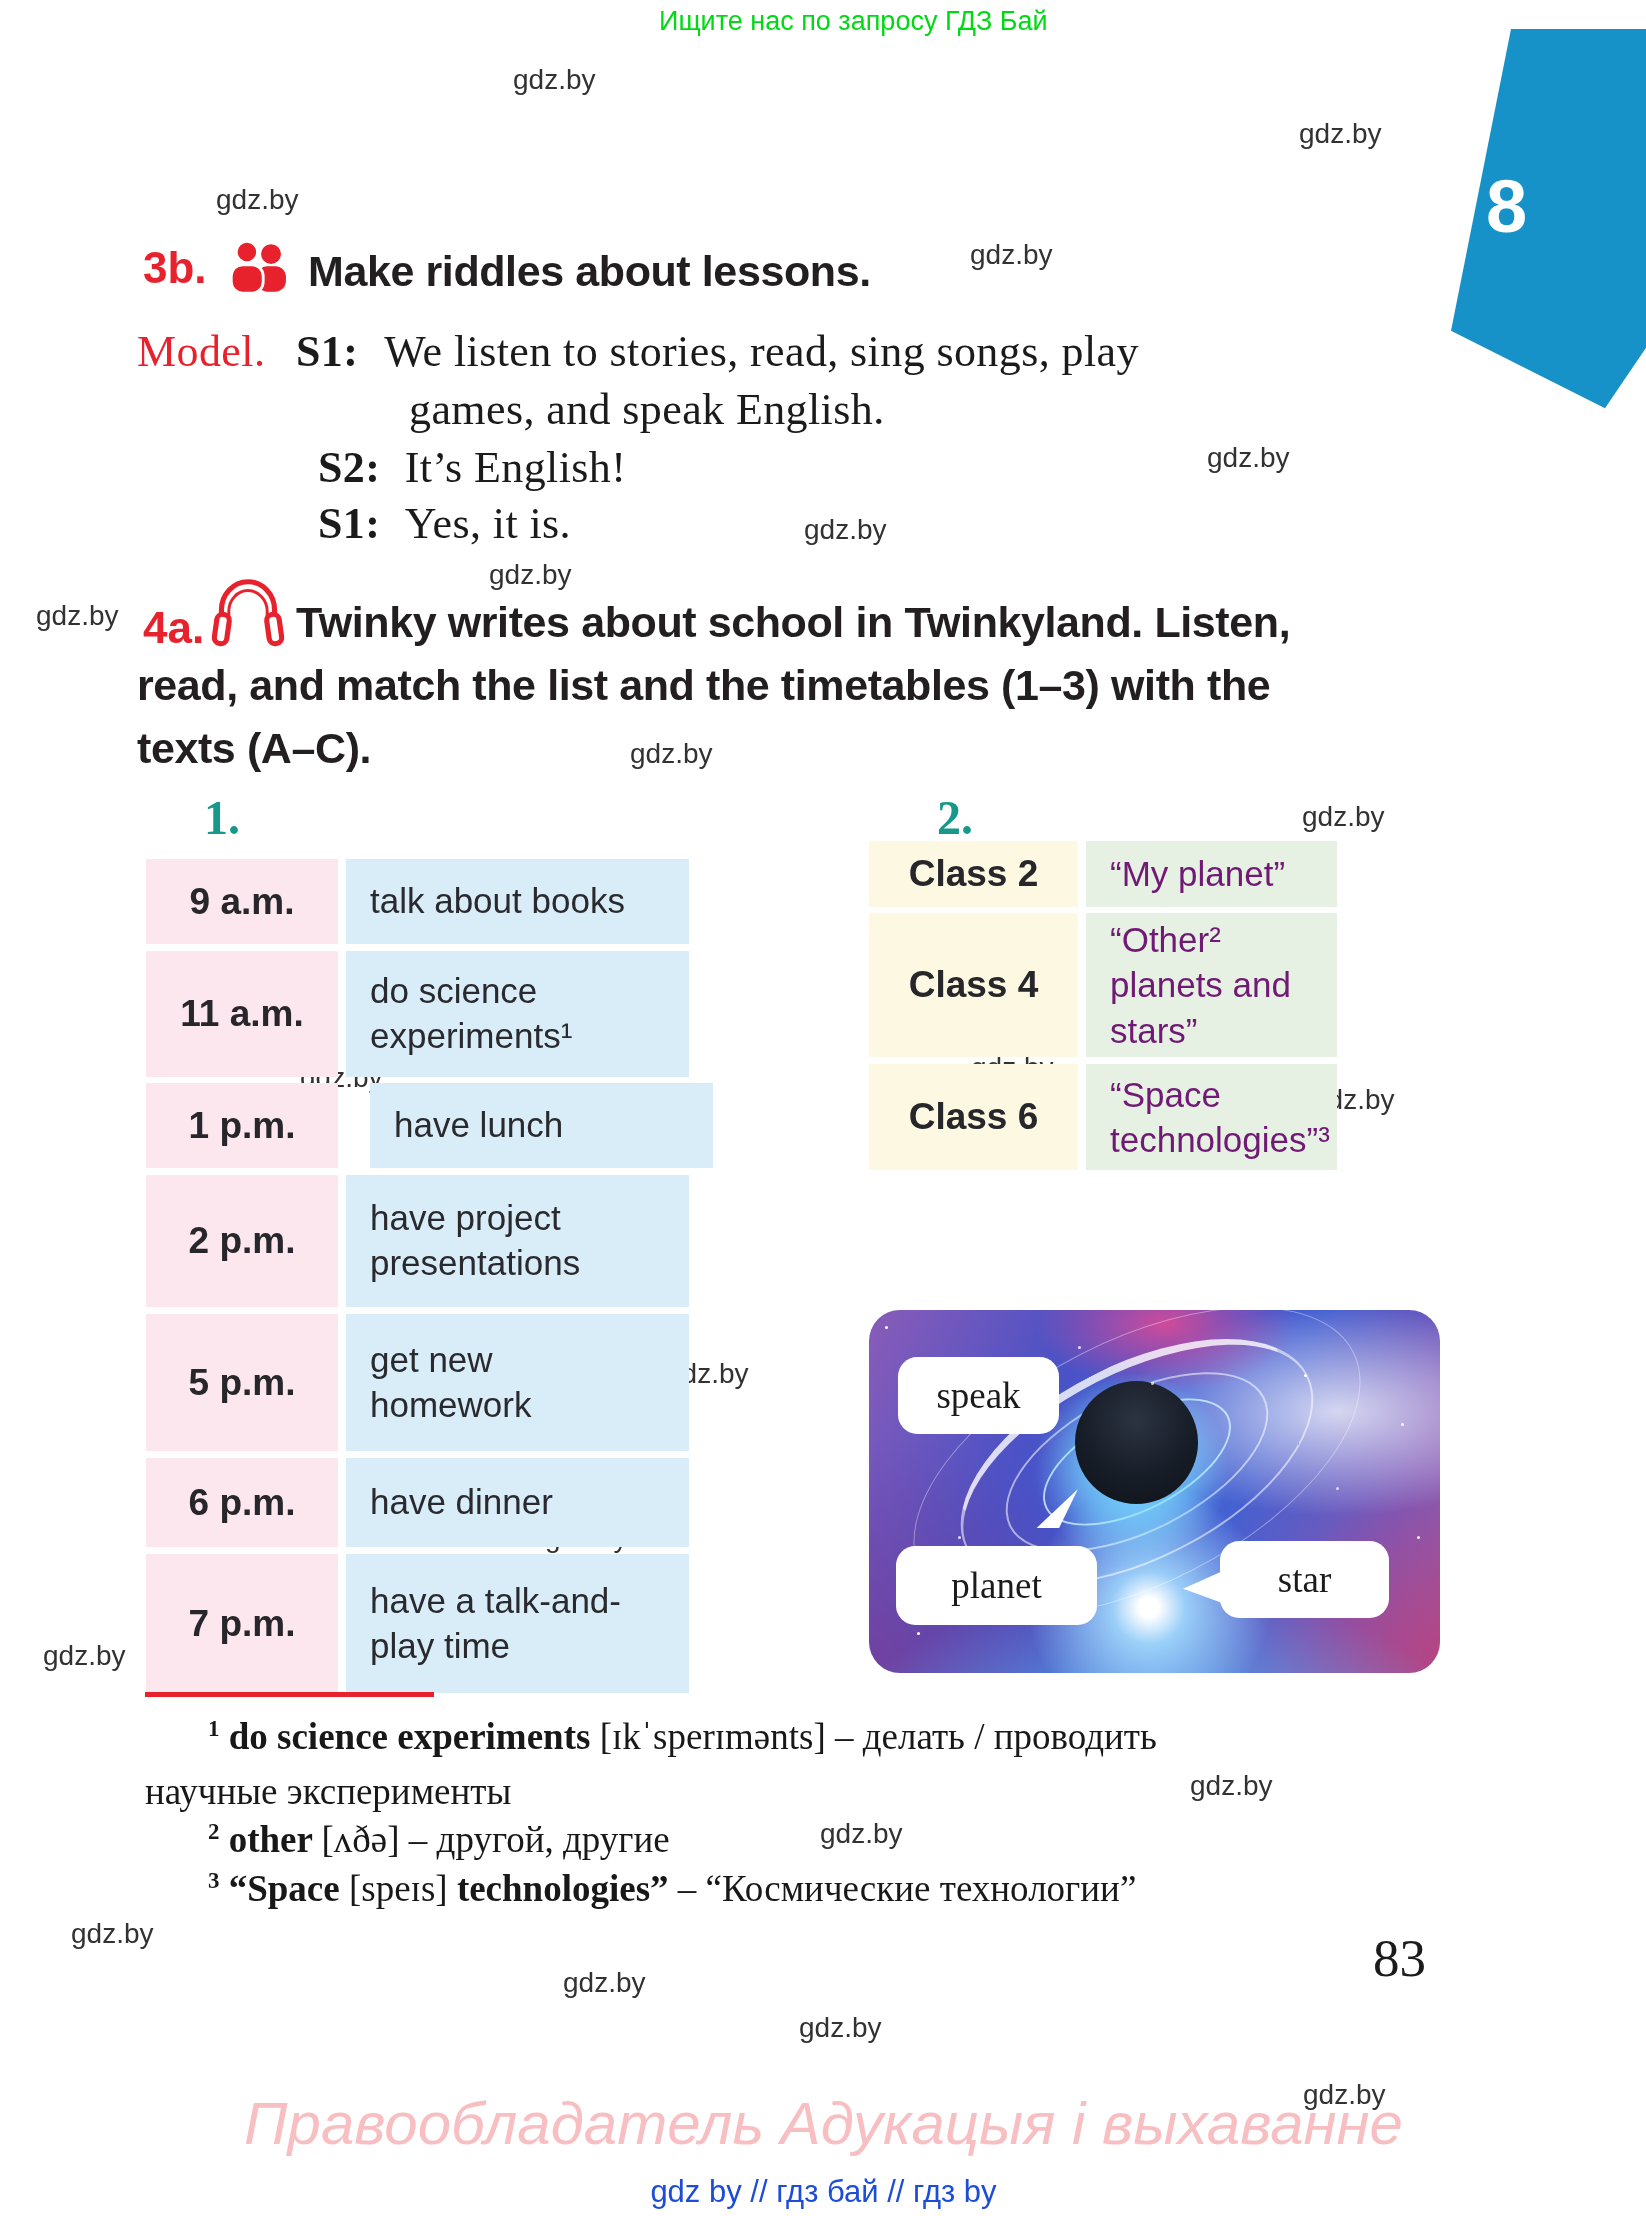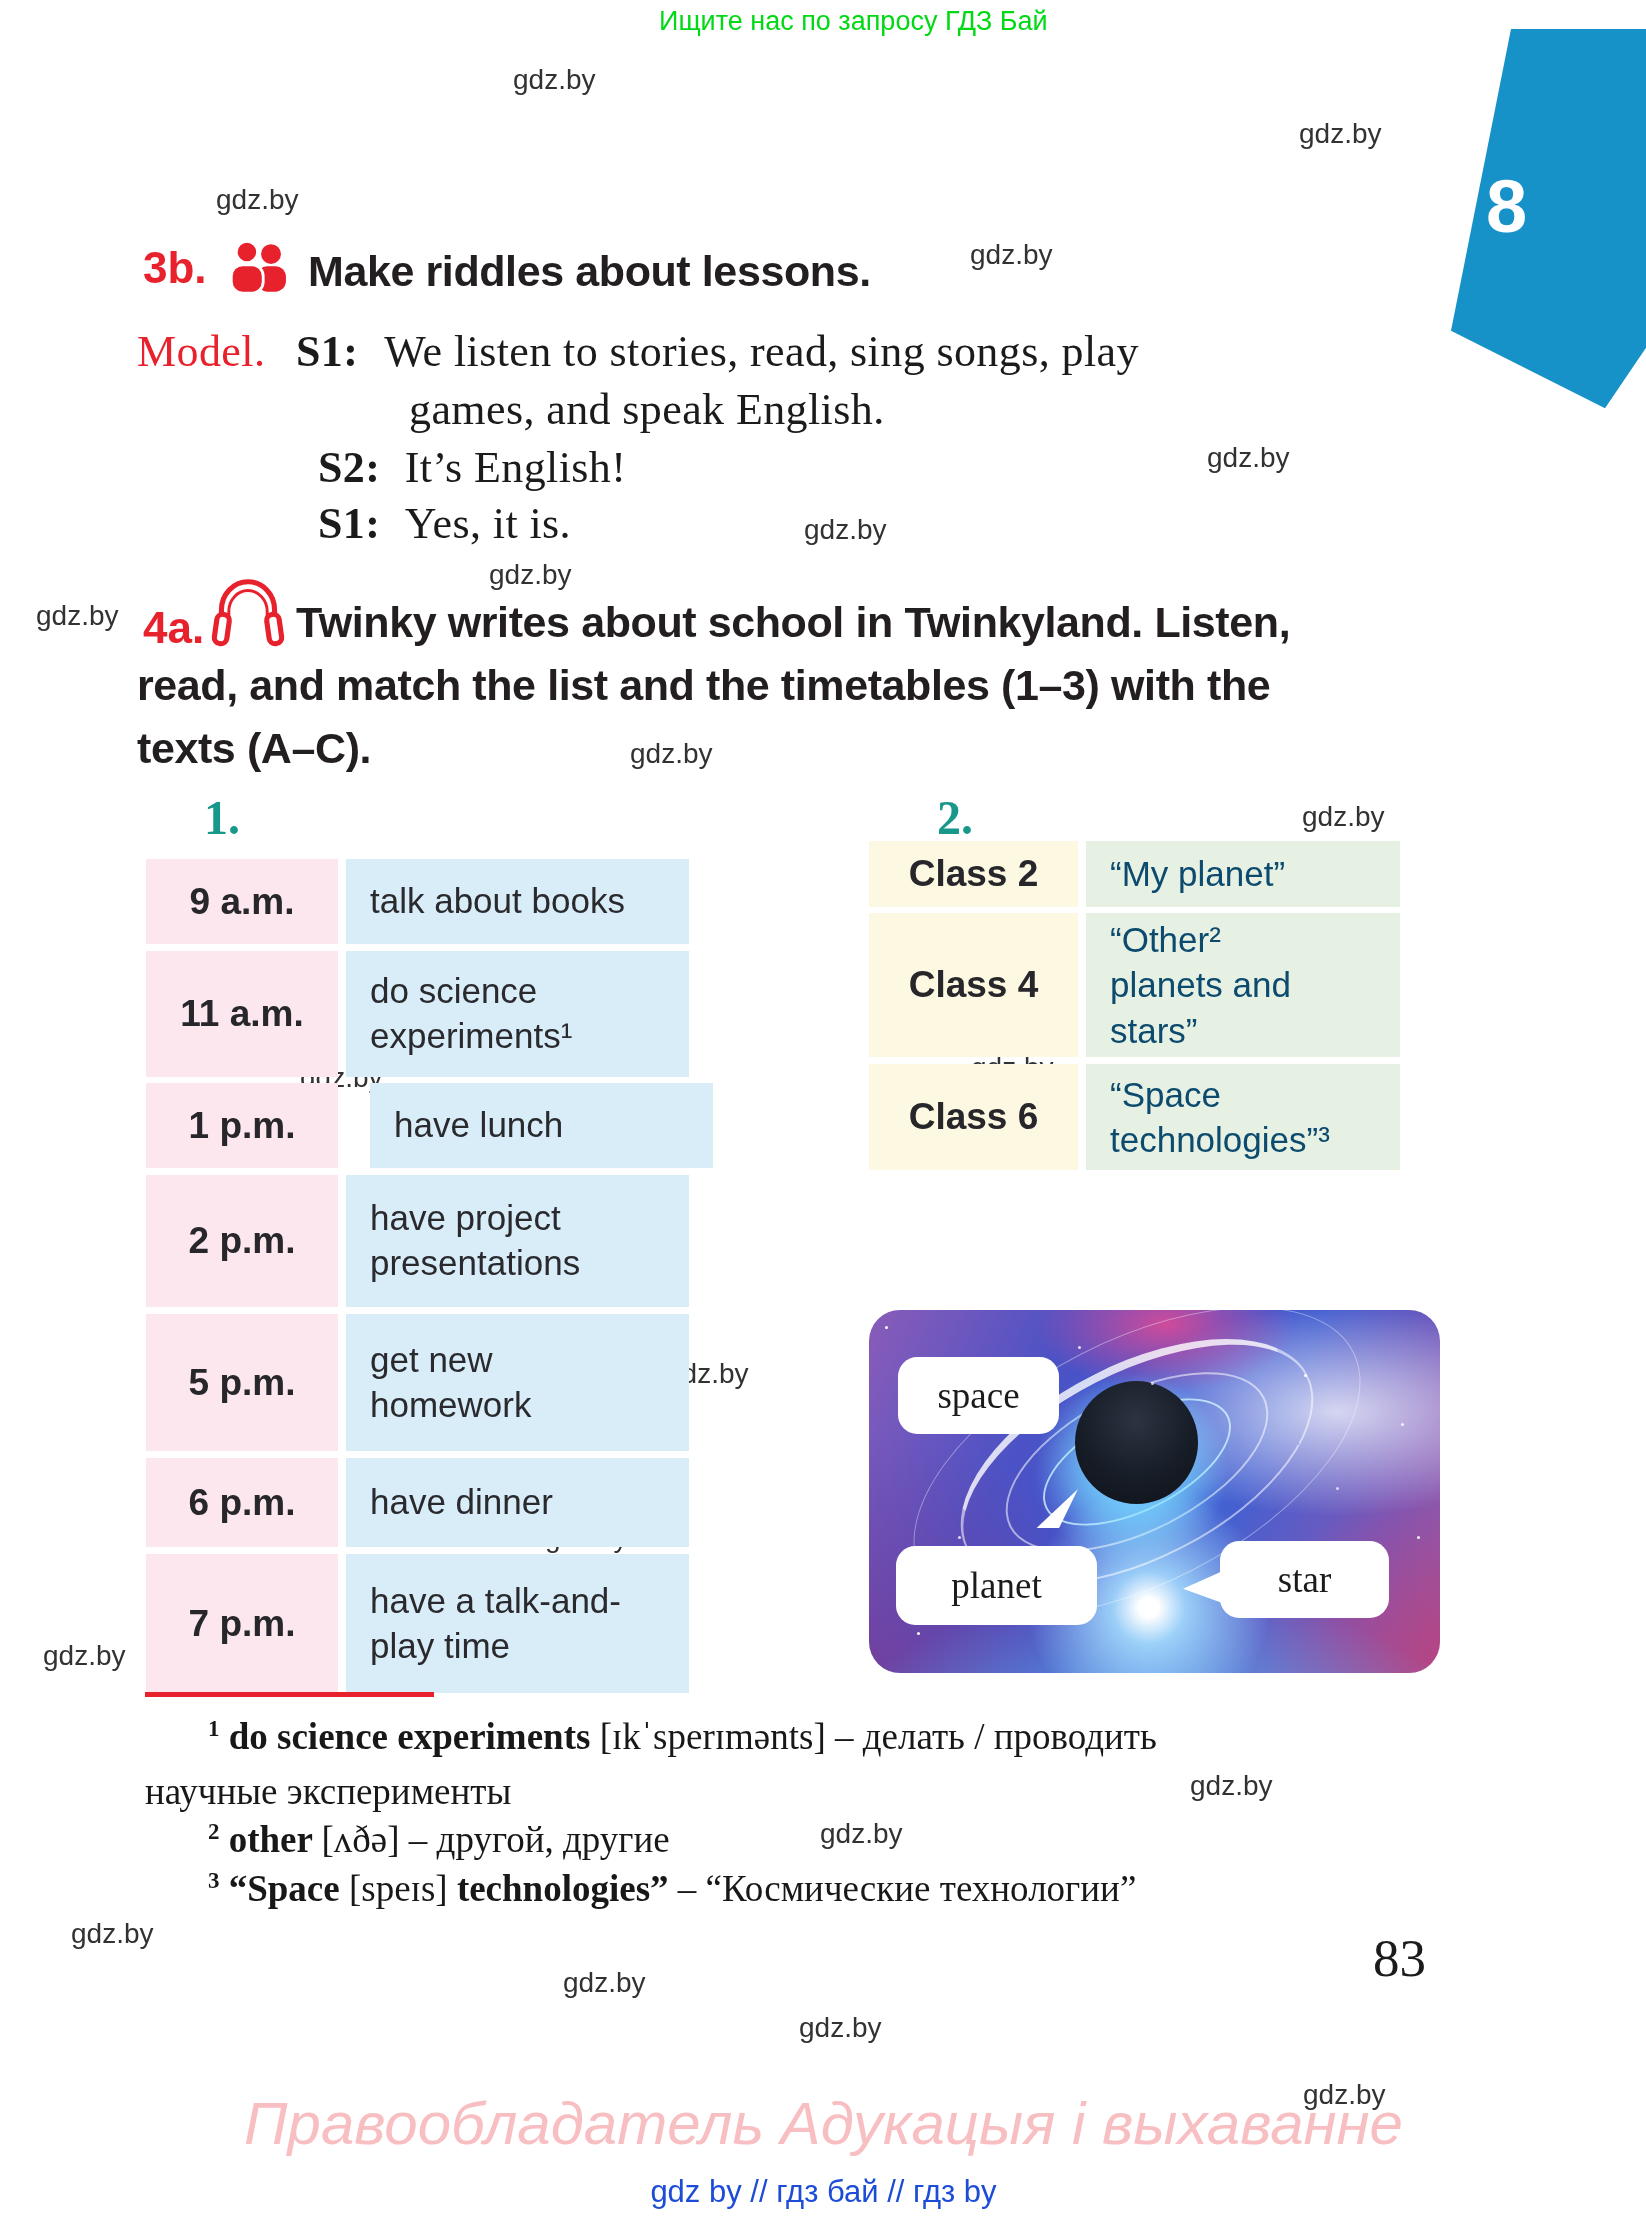--- a/index.html
+++ b/index.html
@@ -29,22 +29,22 @@
     font-size:48px;color:var(--teal,#17988a);}
   
   .t-row{position:absolute;display:flex;}
   .cell{display:flex;align-items:center;box-sizing:border-box;}
   .cell.time{width:192px;justify-content:center;background:var(--pink,#fce7ef);
     font-weight:bold;font-size:37px;color:#26262b;}
   .cell.act{width:343px;margin-left:8px;background:var(--blue,#d9edf9);
     font-size:35px;color:#2a2a2e;padding-left:24px;line-height:1.28;}
   .cell.cls{width:209px;justify-content:center;background:var(--cream,#fdf8e1);
     font-weight:bold;font-size:37px;color:#26262b;}
-  .cell.subj{width:314px;margin-left:8px;background:var(--greencell,#e6f0e3);
-    font-size:35px;color:#0c4a6e;padding-left:24px;line-height:1.3;}
+  .cell.subj{width:251px;margin-left:8px;background:var(--greencell,#e6f0e3);
+    font-size:35px;color:#701a75;padding-left:24px;line-height:1.3;}
   sup{font-size:60%;}
   
   #space-pic{left:869px;top:1310px;width:571px;height:363px;border-radius:31px;overflow:hidden;
     background:
       radial-gradient(ellipse 185px 97px at 52% 4%, rgba(231,73,146,.85), rgba(231,73,146,0) 70%),
       radial-gradient(ellipse 338px 161px at 82% 28%, rgba(255,255,255,.75), rgba(255,255,255,0) 65%),
       radial-gradient(circle 97px at 46% 44%, rgba(140,225,255,.9), rgba(140,225,255,0) 100%),
       radial-gradient(circle 121px at 49% 82%, #ffffff 8%, rgba(170,225,255,.85) 30%, rgba(170,225,255,0) 100%),
       radial-gradient(ellipse 451px 210px at 50% 118%, rgba(90,170,235,.95), rgba(90,170,235,0) 70%),
       radial-gradient(ellipse 403px 338px at 0% 100%, rgba(120,60,150,.8), rgba(120,60,150,0) 70%),
@@ -230,21 +230,21 @@
     </div>
 
   <div class="abs" id="space-pic">
     <div class="ring" id="ring1"></div>
     <div class="ring" id="ring2"></div>
     <div class="ring" id="ring3"></div>
     <div class="ring" id="ring4"></div>
     <div id="planet-ball"></div>
     <div class="stars" style="left:16px;top:16px;"></div>
     <div class="bubble" style="left:29px;top:47px;width:161px;height:77px;">
-      <span>space</span>
+      <span>speak</span>
     </div>
     <div class="tail" style="left:164px;top:179px;width:45px;height:39px;clip-path:polygon(8% 100%,100% 0%,58% 100%);"></div>
     <div class="bubble" style="left:27px;top:212px;width:201px;height:79px;margin-top:24px;">
       <span>planet</span>
     </div>
     <div class="tail" style="left:314px;top:260px;width:42px;height:34px;clip-path:polygon(100% 0%,0% 55%,100% 100%);"></div>
     <div class="bubble" style="left:351px;top:231px;width:169px;height:77px;">
       <span>star</span>
     </div>
   </div>

